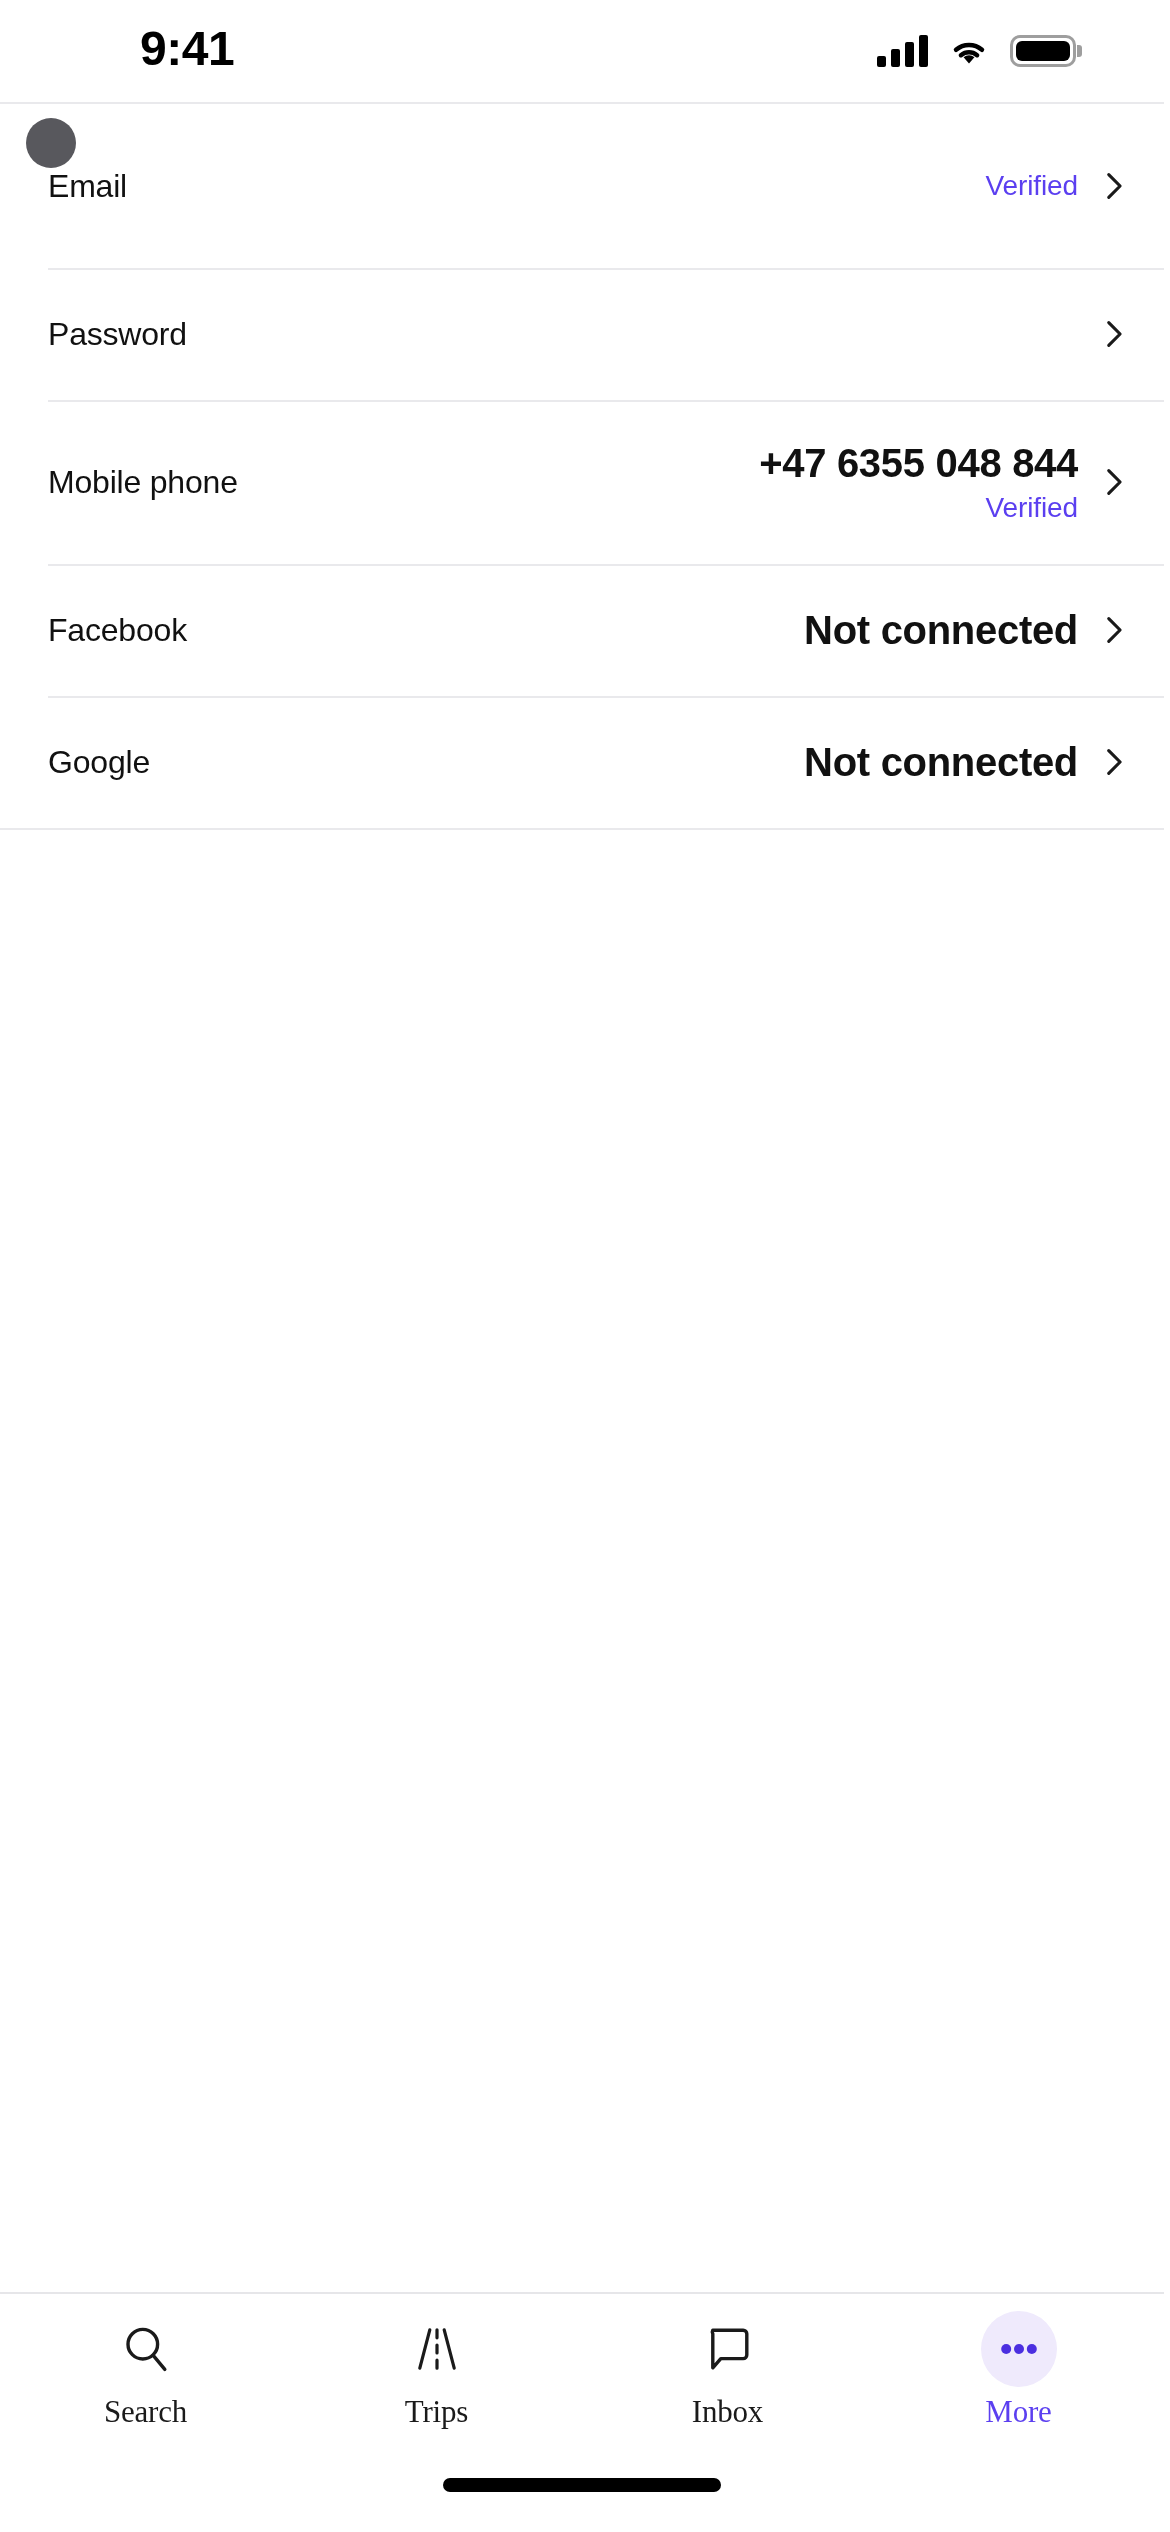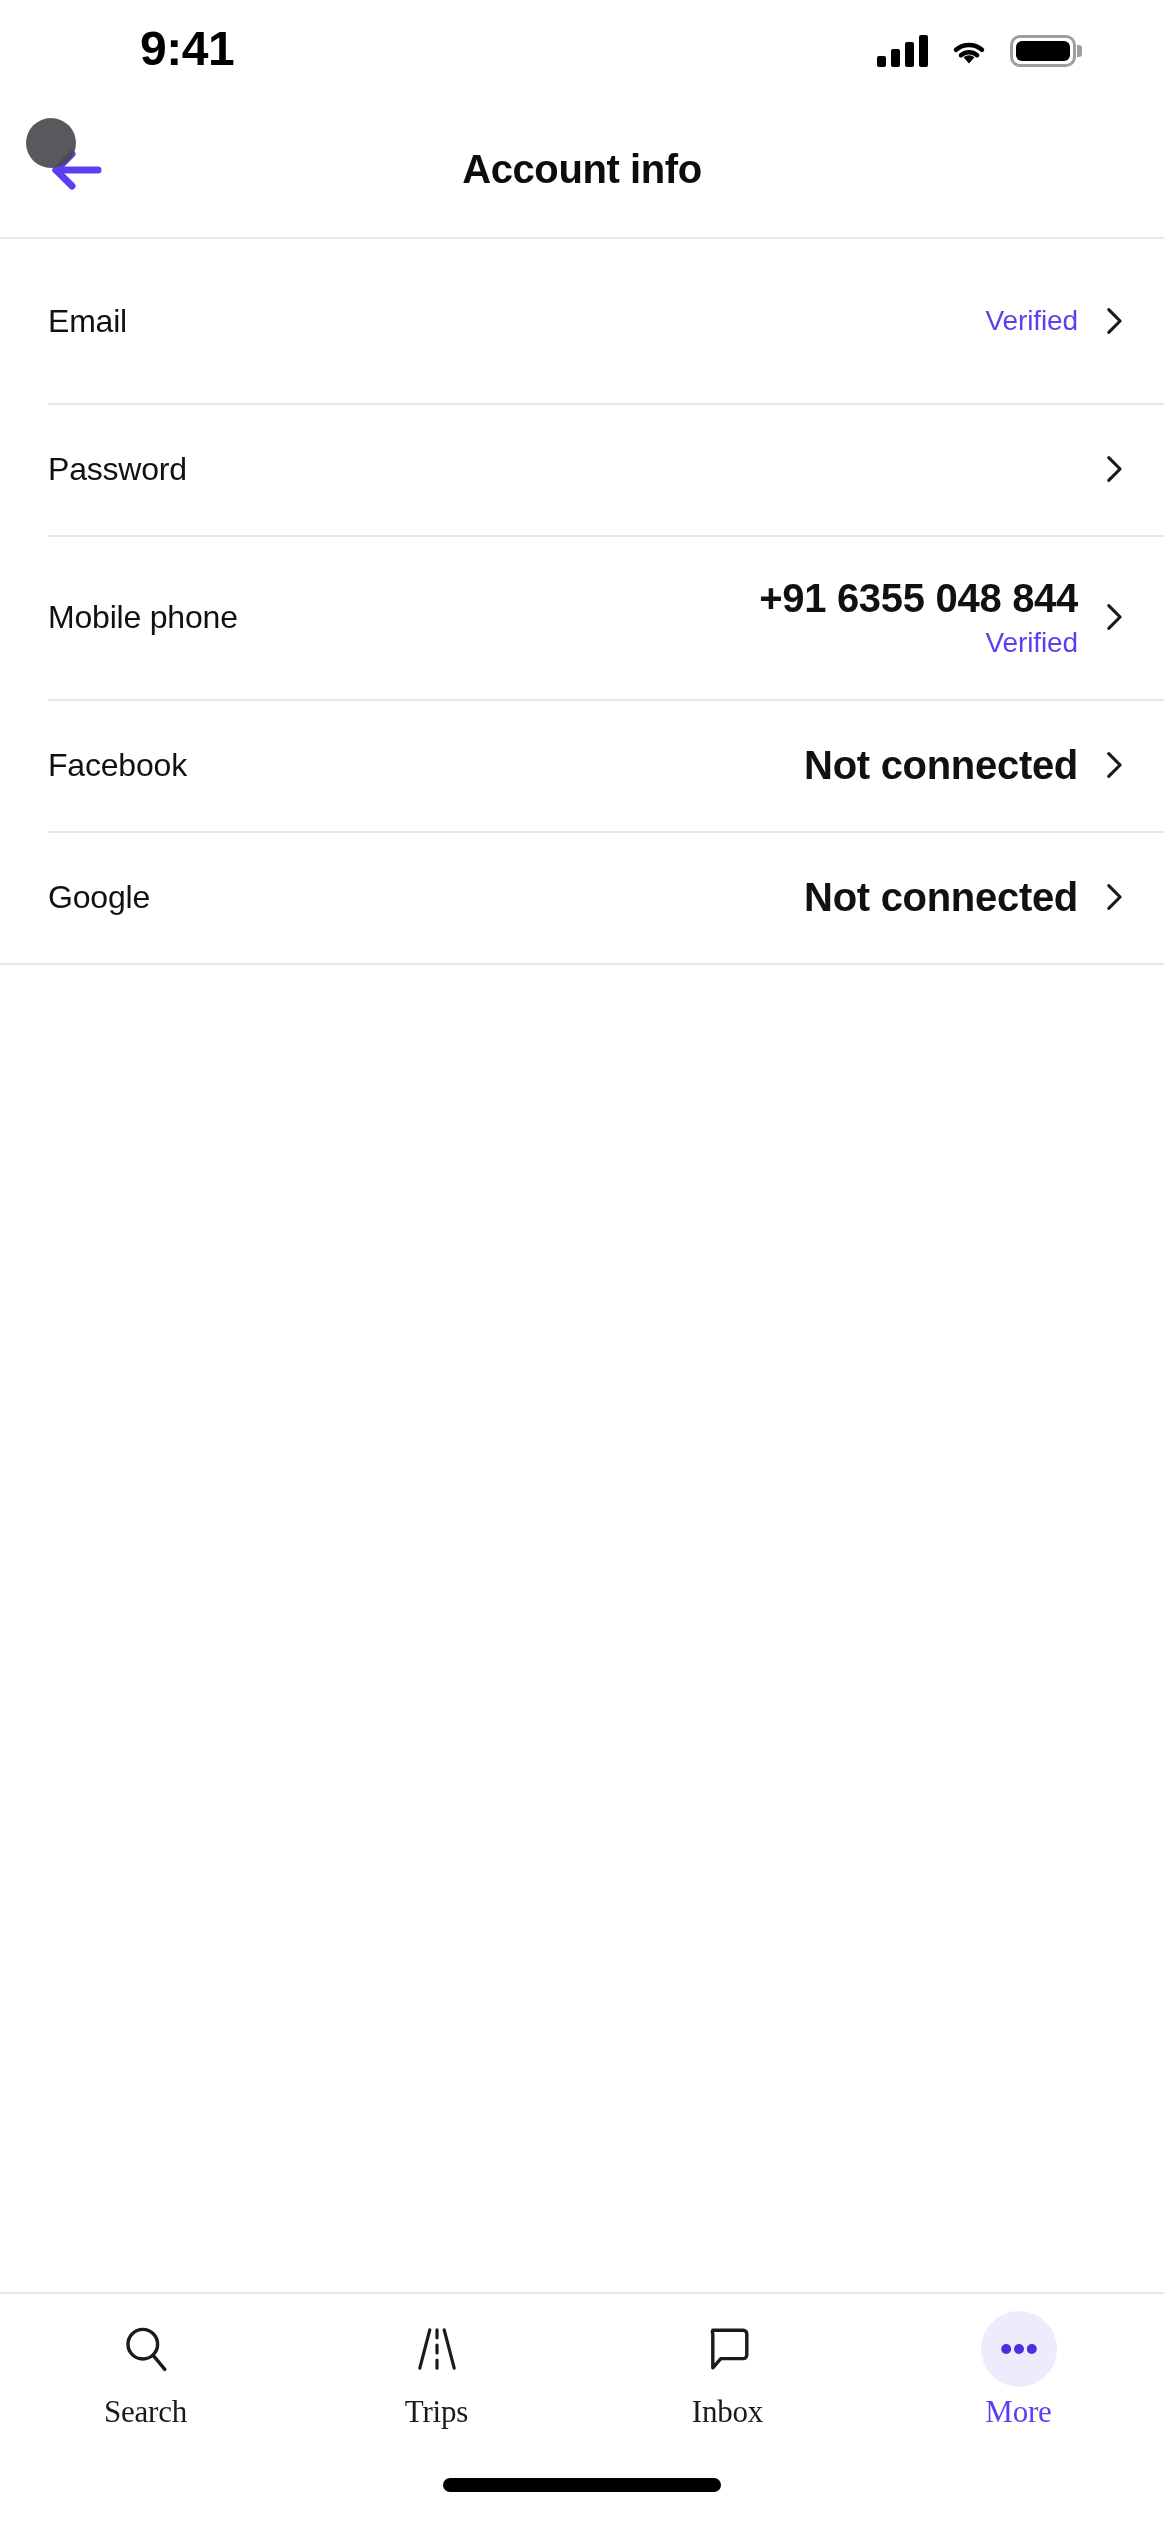--- a/index.html
+++ b/index.html
@@ -246,29 +246,20 @@
         <path d="M12 16.2 L8.9 12.6 a4.8 4.8 0 0 1 6.2 0 Z" fill="#000"></path>
         <path d="M4.6 8.3 a11.4 11.4 0 0 1 14.8 0" stroke="#000" stroke-width="2.6" fill="none" stroke-linecap="round"></path>
         <path d="M7.4 11.4 a7.3 7.3 0 0 1 9.2 0" stroke="#000" stroke-width="2.6" fill="none" stroke-linecap="round"></path>
       </svg>
       <div class="battery">
           <span></span>
         </div>
     </div>
   </div>
 
-  <div class="nav-bar">
-    <div class="back-button">
-      <svg width="54" height="48" viewBox="0 0 54 48">
-        <path d="M22 8 L6 24 L22 40" stroke="#5b3ff0" stroke-width="7" fill="none" stroke-linecap="round" stroke-linejoin="round"></path>
-        <path d="M6 24 H48" stroke="#5b3ff0" stroke-width="7" fill="none" stroke-linecap="round"></path>
-      </svg>
-    </div>
-    <div class="nav-title">Account info</div>
-  </div>
   <div class="cursor-dot"></div>
 
   <div class="list">
 
     <div class="row tall">
       <div class="row-label">Email</div>
       <div class="row-right">
         <div class="row-values">
           <div class="row-sub">Verified</div>
         </div>
@@ -287,21 +278,21 @@
         <svg class="chev" viewBox="0 0 24 24">
           <path d="M9 4 L17 12 L9 20" stroke="#1a1a1a" stroke-width="2.2" fill="none" stroke-linecap="round" stroke-linejoin="round"></path>
         </svg>
       </div>
     </div>
 
     <div class="row tall">
       <div class="row-label">Mobile phone</div>
       <div class="row-right">
         <div class="row-values">
-          <div class="row-value strong">+91 6355 048 844</div>
+          <div class="row-value strong">+47 6355 048 844</div>
           <div class="row-sub">Verified</div>
         </div>
         <svg class="chev" viewBox="0 0 24 24">
           <path d="M9 4 L17 12 L9 20" stroke="#1a1a1a" stroke-width="2.2" fill="none" stroke-linecap="round" stroke-linejoin="round"></path>
         </svg>
       </div>
     </div>
 
     <div class="row">
       <div class="row-label">Facebook</div>

